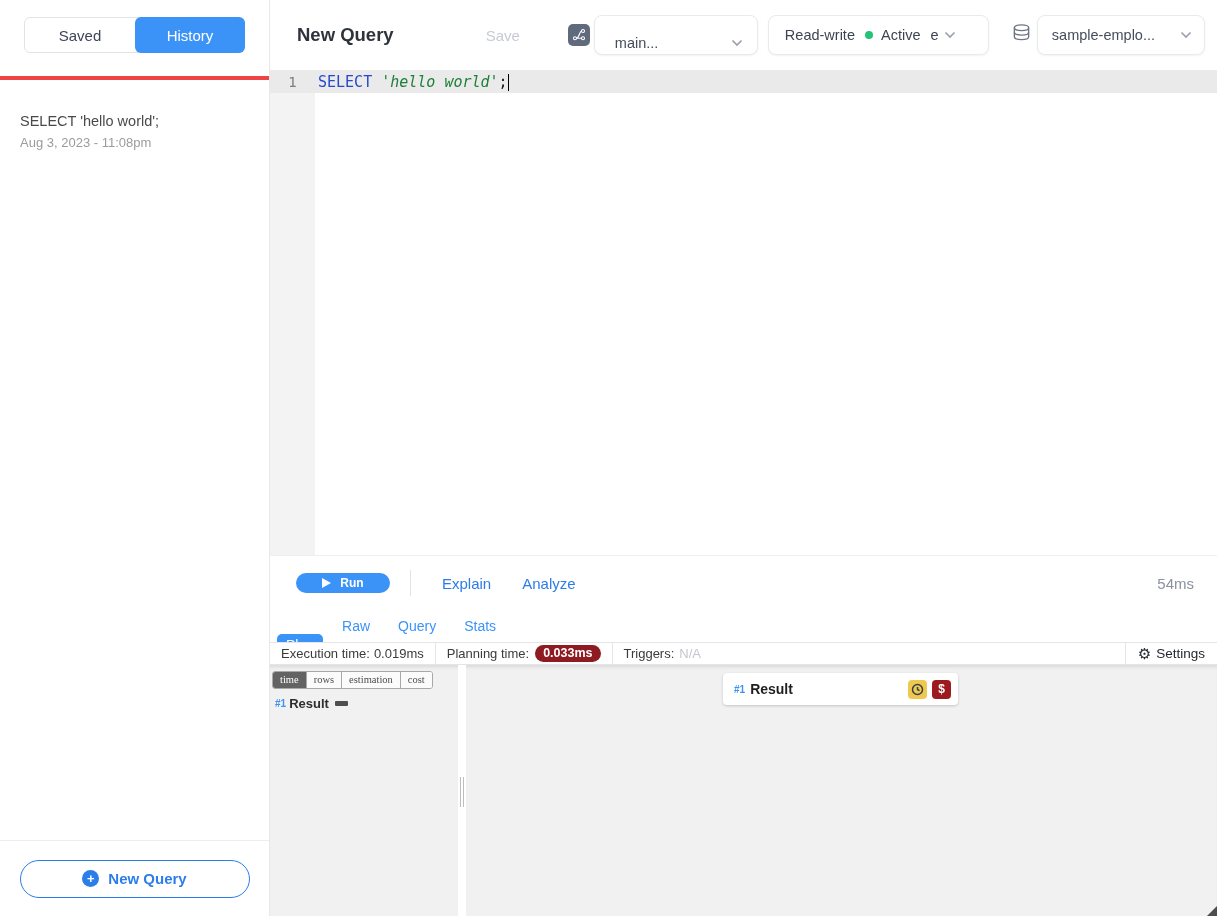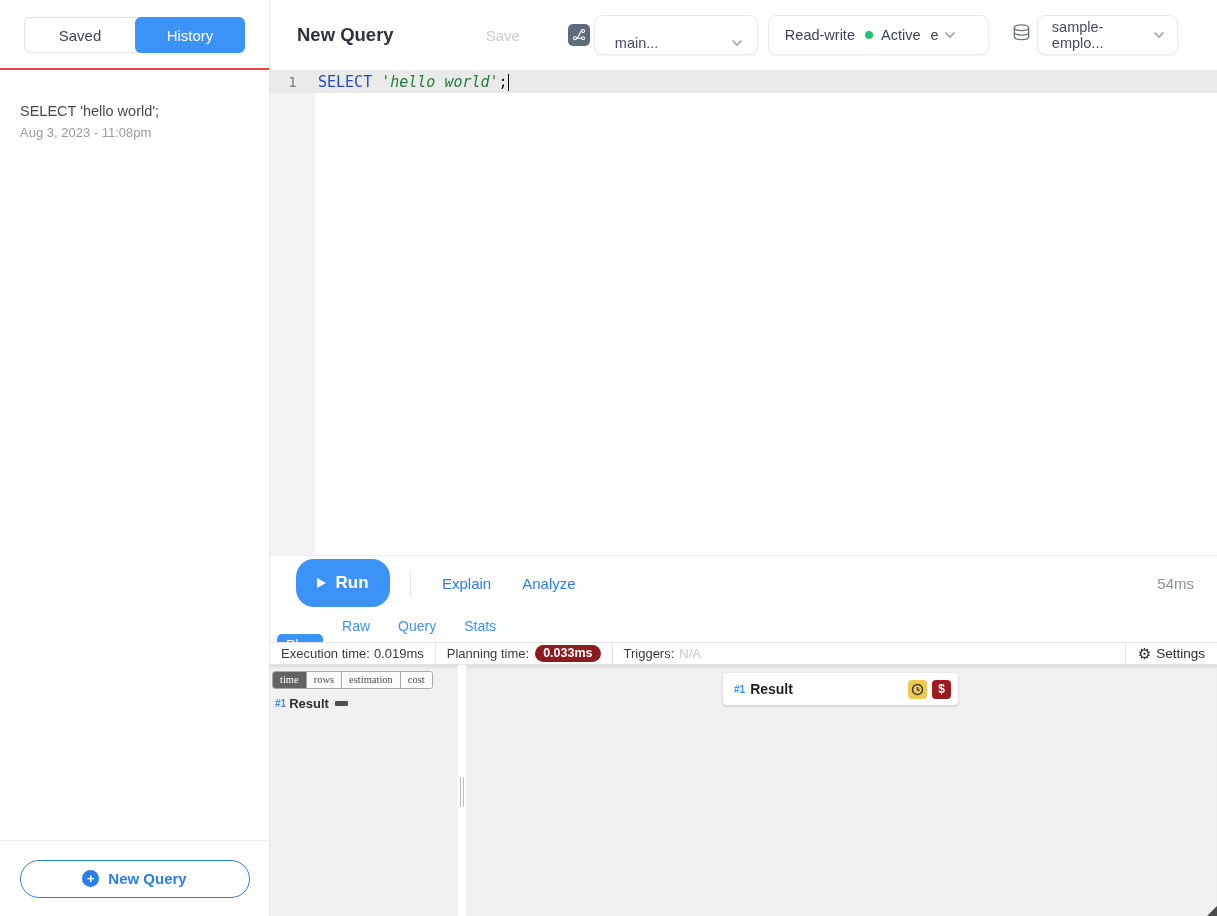--- a/index.html
+++ b/index.html
@@ -2,21 +2,21 @@
 <html><head>
 <meta charset="utf-8">
 <style>
   * { margin:0; padding:0; box-sizing:border-box; }
   html,body { width:1217px; height:916px; background:#fff; overflow:hidden;
     font-family:"Liberation Sans", sans-serif; color:#333; }
 
   
   .sidebar { position:absolute; left:0; top:0; width:270px; height:916px;
     background:#fff; border-right:1px solid #e8e8e8; }
-  .sidebar-header { height:70px; padding:17px 24px; border-bottom:2px solid #ef4444; }
+  .sidebar-header { height:80px; padding:17px 24px; border-bottom:4px solid #ef4444; }
   .segmented { display:flex; height:36px; border:1px solid #e0e4e9; border-radius:6px; position:relative; }
   .seg { flex:1; display:flex; align-items:center; justify-content:center;
     font-size:15px; color:#3e4554; cursor:pointer; }
   .seg.active { background:#3b93f7; color:#fff; border-radius:6px; margin:-1px -1px -1px 0; }
   .history-list { padding:33px 20px 0; }
   .history-item { cursor:pointer; }
   .hq { font-size:14.5px; color:#4a4a4a; }
   .ht { font-size:13px; color:#9b9b9b; margin-top:6px; }
   .sidebar-footer { position:absolute; left:0; right:0; bottom:0; height:76px;
     border-top:1px solid #ededed; display:flex; align-items:center; justify-content:center; }
@@ -32,21 +32,21 @@
   .page-title { font-size:18.5px; font-weight:600; color:#2e323b; }
   .save-btn { margin-left:92px; font-size:15px; color:#c7ccd4; cursor:default; }
   .branch-icon-box { margin-left:48px; width:22px; height:22px; border-radius:5px;
     background:#5f6b7d; display:flex; align-items:center; justify-content:center; flex:none; }
   .dd { height:40px; border:1px solid #e8eaee; border-radius:8px; background:#fff;
     box-shadow:0 1px 2px rgba(23,32,48,.06); display:flex; align-items:center;
     font-size:14.5px; color:#454d5e; cursor:pointer; flex:none; }
   .dd1 { margin-left:4px; width:164px; padding:16px 14px 0 20px; }
   .dd2 { margin-left:10px; width:221px; padding:0 32px 0 16px; }
   .dbicon { margin-left:22px; flex:none; }
-  .dd3 { margin-left:5px; width:141px; padding:0 12px 0 14px; }
+  .dd3 { margin-left:5px; width:168px; padding:0 12px 0 14px; }
   .chev { margin-left:auto; flex:none; display:flex; }
   .dot { width:8px; height:8px; border-radius:50%; background:#25c277; margin-left:10px; flex:none; }
   .dd2 .mode { color:#3c4453; }
   .dd2 .status { margin-left:8px; color:#3c4453; }
   .dd2 .endpoint { margin-left:10px; color:#3c4453; }
 
   
   .editor { position:absolute; top:70px; left:0; right:0; height:486px; background:#fff;
     font-family:"DejaVu Sans Mono","Liberation Mono",monospace; }
   .gutter-col { position:absolute; left:0; top:0; bottom:0; width:45px; background:#f3f3f3; }
@@ -54,22 +54,22 @@
     display:flex; align-items:center; }
   .line-num { width:45px; text-align:center; font-size:14px; color:#7d7d7d; flex:none; }
   .code { font-size:15px; color:#15161a; padding-left:3px; white-space:pre; }
   .kw { color:#2749cc; }
   .str { color:#1e8038; margin-left:9px;font-style:italic; }
   .cursor { display:inline-block; width:1.5px; height:17px; background:#000; vertical-align:middle; }
 
   
   .runbar { position:absolute; top:556px; height:54px; left:0; right:0; background:#fff;
     display:flex; align-items:center; box-shadow:0 -1px 0 #efefef; }
-  .run-btn { margin-left:26px; width:94px; height:48px; border-radius:18px; background:#3b93f7;
-    color:#fff; font-size:17px; font-weight:600; display:flex; align-items:center;
+  .run-btn { margin-left:26px; width:94px; height:20px; border-radius:18px; background:#3b93f7;
+    color:#fff; font-size:12px; font-weight:600; display:flex; align-items:center;
     justify-content:center; gap:9px; cursor:pointer; }
   .play { width:0; height:0; border-left:9px solid #fff; border-top:5.5px solid transparent;
     border-bottom:5.5px solid transparent; }
   .vdiv { width:1px; height:26px; background:#e4e4e4; margin-left:20px; }
   .tlink { color:#2b7de9; font-size:15px; font-weight:500; margin-left:31px; cursor:pointer; }
   .duration { margin-left:auto; margin-right:23px; font-size:15px; color:#8b919d; }
 
   
   .result-tabs { position:absolute; top:610px; height:32px; left:0; right:0; background:#fff;
     display:flex; align-items:center; padding-left:7px; }

